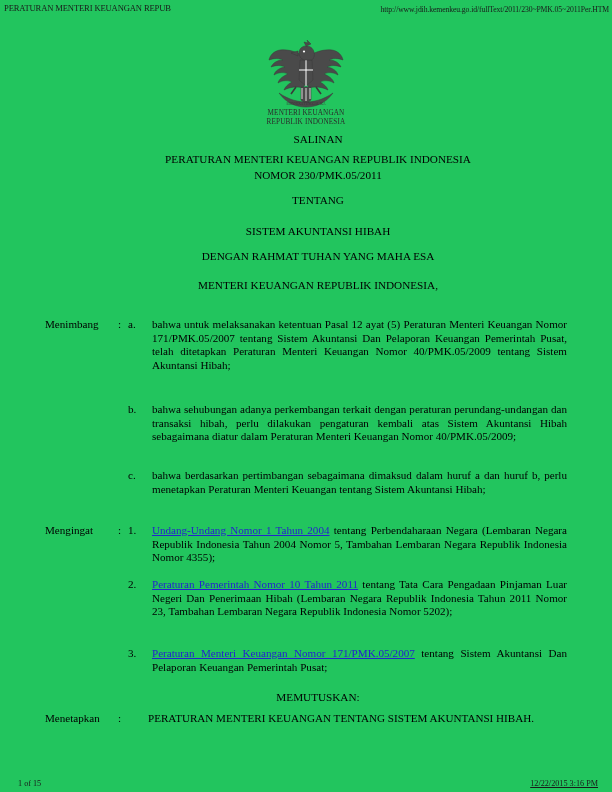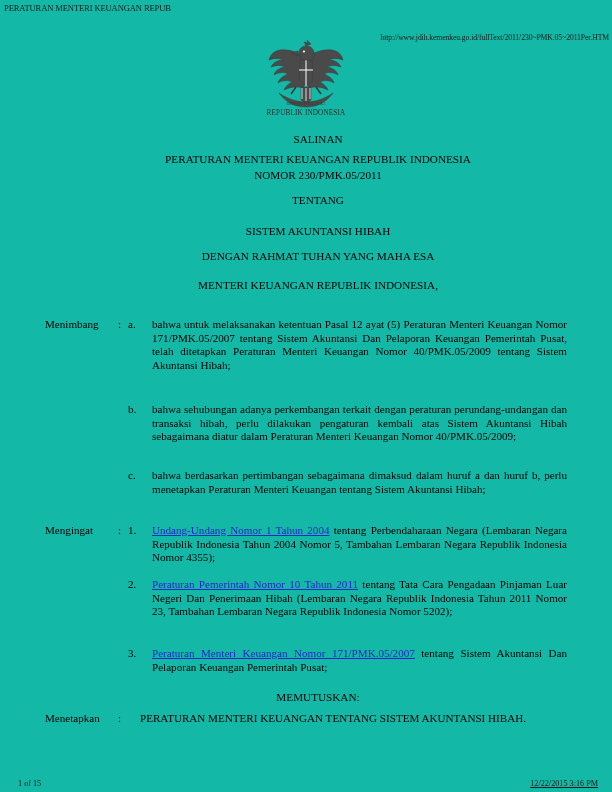--- a/index.html
+++ b/index.html
@@ -4,21 +4,21 @@
 <style>
   html, body {
     margin: 0;
     padding: 0;
     background: #ffffff;
   }
   .page {
     position: relative;
     width: 612px;
     height: 792px;
-    background: #14b8a6;
+    background: #22c55e;
     overflow: hidden;
     font-family: "Liberation Serif", "DejaVu Serif", serif;
     color: #000000;
   }
 
   
   .print-header {
     position: absolute;
     top: 3px;
     left: 0;
@@ -35,21 +35,20 @@
     white-space: nowrap;
     letter-spacing: -0.15px;
   }
   .print-header .hdr-right {
     position: absolute;
     right: 3px;
     top: 1px;
     white-space: nowrap;
     font-size: 7.7px;
     letter-spacing: -0.1px;
-    margin-top: 28px;
   }
 
   
   .emblem-wrap {
     position: absolute;
     top: 38px;
     left: 0;
     width: 612px;
     text-align: center;
   }
@@ -137,21 +136,21 @@
   .c-menimbang-a { top: 318px; }
   .c-menimbang-b { top: 403px; }
   .c-menimbang-c { top: 469px; }
   .c-mengingat-1 { top: 524px; }
   .c-mengingat-2 { top: 578px; }
   .c-mengingat-3 { top: 647px; }
   .c-menetapkan  { top: 712px; }
 
   .c-menetapkan .lbl { width: 73px; flex: 0 0 73px; }
   .c-menetapkan .colon { width: 10px; flex: 0 0 10px; }
-  .c-menetapkan .body { margin-left: 12px; }
+  .c-menetapkan .body { margin-left: 20px; }
 
   
   .print-footer {
     position: absolute;
     bottom: 4px;
     left: 0;
     width: 612px;
     height: 12px;
     font-size: 8.2px;
     color: #1a1a1a;
@@ -215,20 +214,21 @@
           <path d="M14 55 C24 62 34 64 41 64 C48 64 58 62 68 55
                    C60 66 50 69 41 69 C32 69 22 66 14 55 Z"></path>
 
           <path d="M31 49 L26 56 M51 49 L56 56" stroke="#3a3a3a" stroke-width="1.6" fill="none"></path>
         </g>
         <text x="41" y="67.2" font-size="3.2" text-anchor="middle" fill="#3a3a3a" font-family="Liberation Serif, serif">BHINNEKA TUNGGAL IKA</text>
       </svg>
     </span>
   </div>
   <div class="emblem-caption">
+    <div>MENTERI KEUANGAN</div>
     <div>REPUBLIK INDONESIA</div>
   </div>
 
   <div class="center-line t-salinan">SALINAN</div>
   <div class="center-line t-title">PERATURAN MENTERI KEUANGAN REPUBLIK INDONESIA
 NOMOR 230/PMK.05/2011</div>
   <div class="center-line t-tentang">TENTANG</div>
   <div class="center-line t-subject">SISTEM AKUNTANSI HIBAH</div>
   <div class="center-line t-menteri">MENTERI KEUANGAN REPUBLIK INDONESIA,</div>
   <div class="center-line t-rahmat">DENGAN RAHMAT TUHAN YANG MAHA ESA</div>

